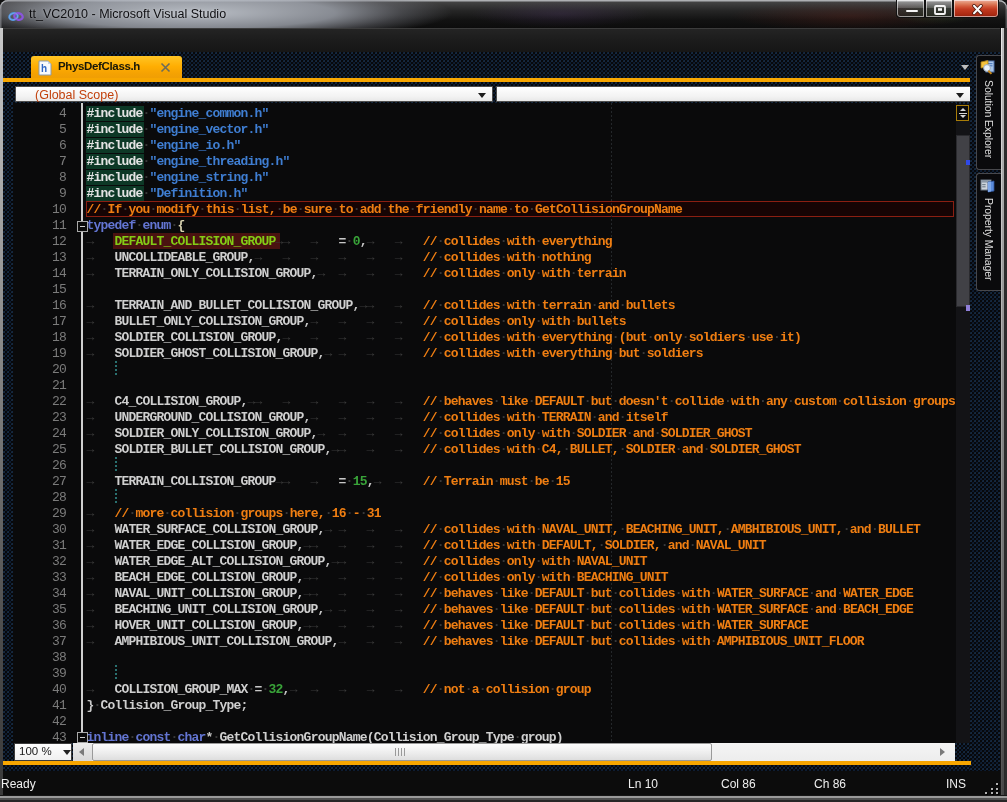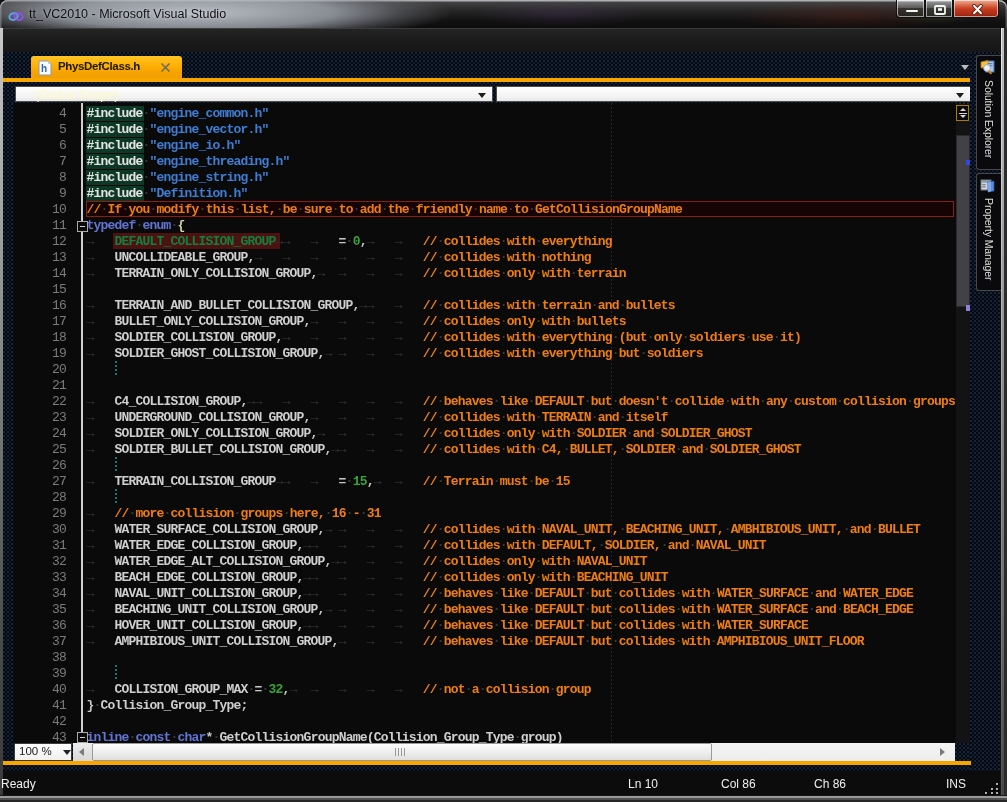--- a/index.html
+++ b/index.html
@@ -39,32 +39,32 @@
 #tab{left:31px;top:56px;width:151px;height:23px;background:linear-gradient(#ffc525,#ffae02 45%,#f5a202 75%,#ef9e04);border-radius:3px 3px 0 0}
 #tabline{left:3px;top:78px;width:969px;height:3.5px;background:#f7a600}
 #tablabel{left:58px;top:60px;font-size:11.5px;font-weight:600;letter-spacing:-0.35px;color:#181808}
 #tabx{left:160px;top:62px;width:11px;height:11px}
 #docarrow{left:961px;top:65px;width:0;height:0;border:4.5px solid rgba(0,0,0,0);border-top:5.5px solid #bdbdbd;border-bottom:none}
 
 .combo{position:absolute;top:86px;height:16px;background:linear-gradient(#ffffff,#f2f2f2 70%,#e8e8e8);border:1px solid #4d4d4d}
 #combo1{left:15px;width:478px}
 #combo2{left:496px;width:475px}
 .cdrop{position:absolute;top:6px;width:0;height:0;border:4px solid rgba(0,0,0,0);border-top:5px solid #1c1c1c;border-bottom:none}
-#combotext{left:35px;top:87.5px;font-size:12.5px;color:#fef9c3}
+#combotext{left:35px;top:87.5px;font-size:12.5px;color:#c2410c}
 
 #ed{left:13px;top:103px;width:943px;height:640px;background:#0a0a0b;overflow:hidden}
 #ed .inner{position:absolute;left:-3px;top:-103px;width:1007px;height:802px}
 #gutter{left:36px;top:106px;width:30px;text-align:right;color:#7b7b7b;white-space:pre}
 .mono,#gutter{font-family:"Liberation Mono",monospace;font-size:13px;font-weight:400;letter-spacing:-0.8px;line-height:16px}
 #gline{left:81px;top:103px;width:1.5px;height:640px;background:#cfcfcf}
 .ln{position:absolute;left:86.5px;height:16px;white-space:pre;font-family:"Liberation Mono",monospace;font-size:13px;font-weight:700;letter-spacing:-0.8px;line-height:16px}
 b{font-weight:700;font-style:normal}
 .d{color:#e3e3e3}.s{color:#3f7ed2}.k{color:#6375d2}.i{color:#cfcfcf}
 .c{color:#ef7e12}.n{color:#39a339}.p{color:#c8c8c8}.b{color:#d8d2b0}
-.w{color:#3a3a3a}.hl{color:#15803d}
+.w{color:#3a3a3a}.hl{color:#84cc16}
 .incbg{position:absolute;left:85.5px;width:58px;height:15px;background:#0d3826}
 #l10box{left:85.5px;top:201px;width:868px;height:16px;background:#160404;border:1px solid #8b1f12}
 #l12hl{left:113px;top:233px;width:167px;height:15.5px;background:#4a1210}
 .ig{position:absolute;left:114.5px;width:2px;height:16px;background-image:linear-gradient(#2a7070 50%,rgba(0,0,0,0) 50%);background-size:2px 4px}
 #colguide{left:611px;top:103px;width:1px;height:640px;background-image:linear-gradient(#24272a 40%,rgba(0,0,0,0) 40%);background-size:1px 4px}
 .fold{position:absolute;left:76.5px;width:11px;height:11px;border:1px solid #a9a9a9;background:#0a0a0a}
 .fold i{position:absolute;left:2px;top:4px;width:5px;height:1.2px;background:#cfcfcf}
 
 #split{left:956px;top:105px;width:13px;height:15.5px;background:#0b0b0b;border:1px solid #a87c08}
 #vtrack{left:956px;top:121px;width:13.5px;height:622px;background:#131316}

